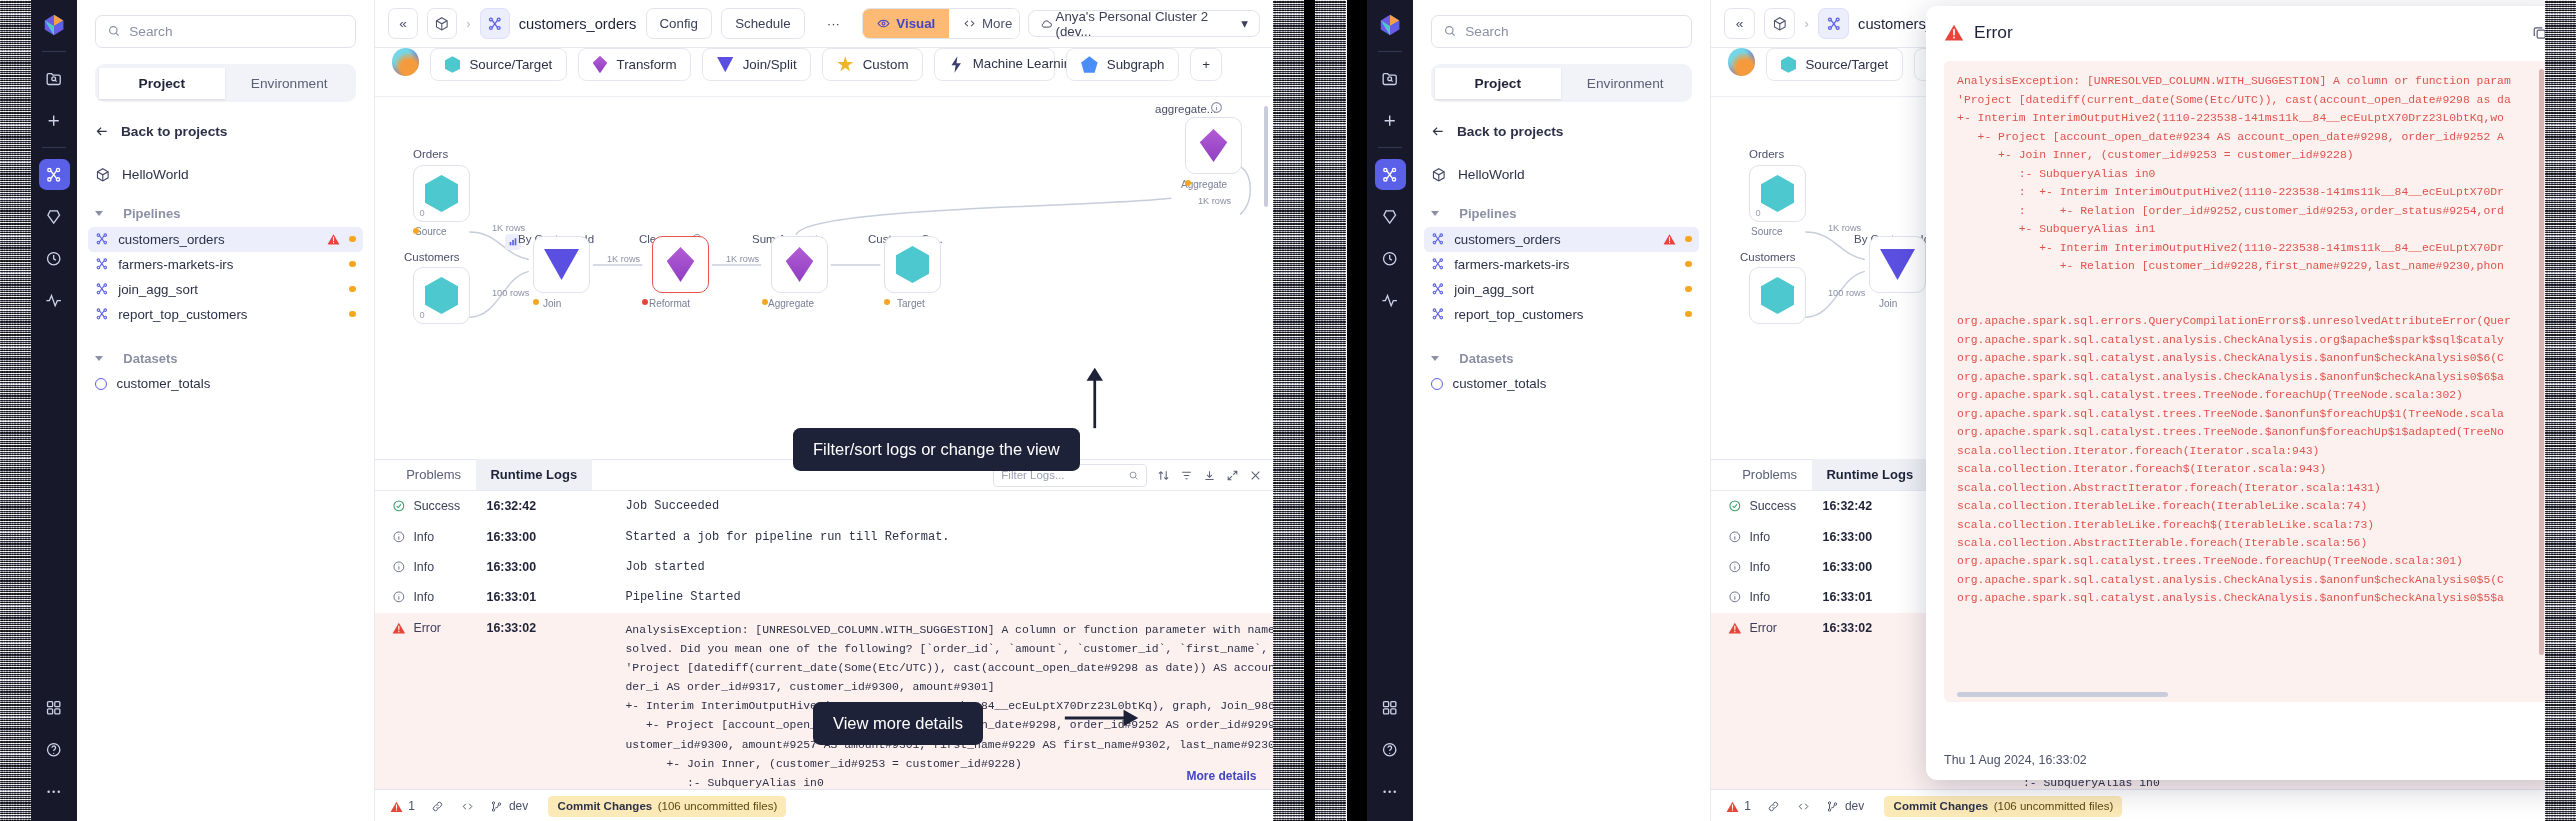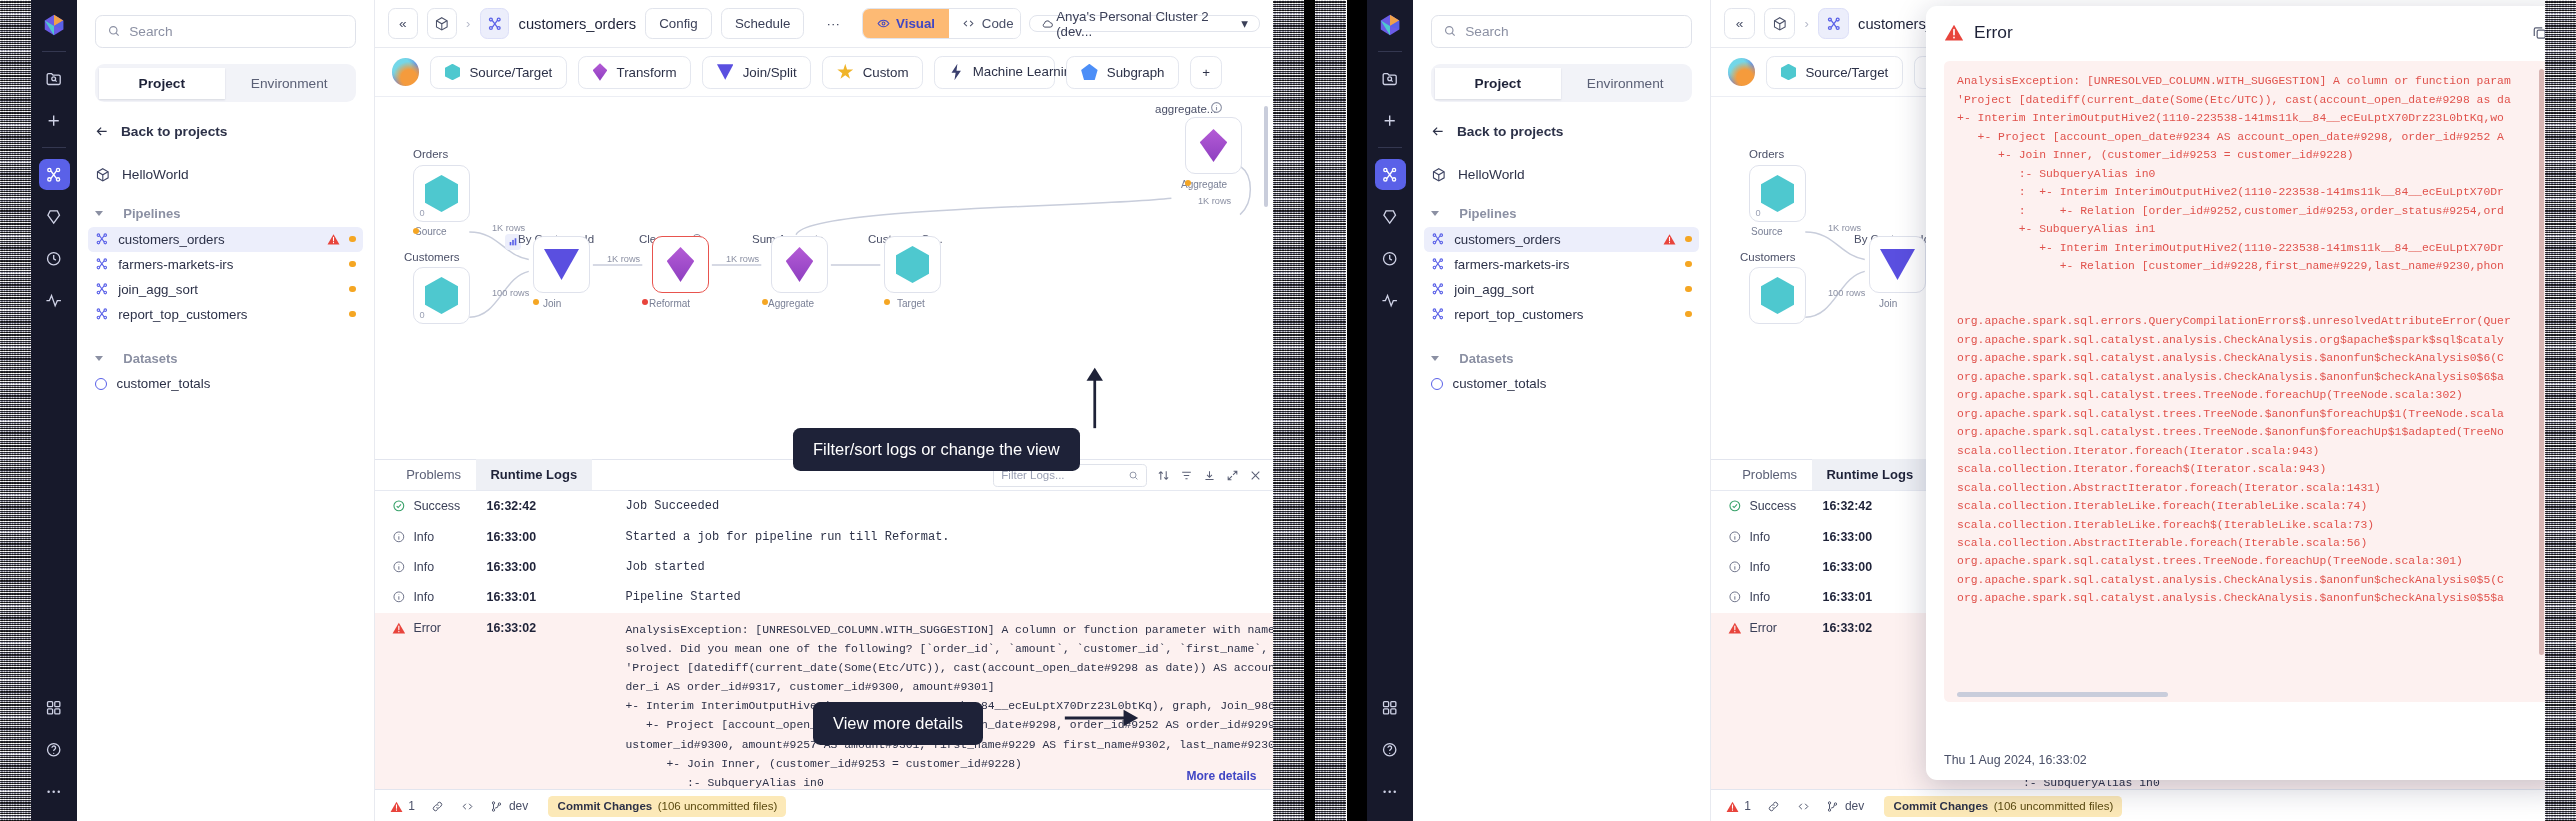--- a/index.html
+++ b/index.html
@@ -111,29 +111,29 @@
   }
   .tb-btn.ghost { border:none; }
   .tb-right { margin-left:auto; display:flex; align-items:center; gap:8.2px; }
   .pill-group { display:flex; border:0.9px solid #e1e4ec; border-radius:7.3px; overflow:hidden; height:31px; }
   .pill {
     padding:0 13.7px; display:flex; align-items:center; gap:6.4px;
     font-size:13.3px; color:#4a5068; background:#fff;
   }
   .pill.active { background:#fdba74; color:#4046c4; font-weight:600; }
   .cluster {
-    height:17px; padding:0 11px; border:0.9px solid #e1e4ec; border-radius:8px;
+    height:27px; padding:0 11px; border:0.9px solid #e1e4ec; border-radius:8px;
     display:flex; align-items:center; gap:2px; font-size:13.3px; color:#3b4058;
   }
 
   
   .palette {
     position:absolute; top:48px; height:49px; left:0; right:0;
     border-bottom:0.9px solid #eceef4; background:#fff;
-    display:flex; align-items:center; gap:11px; padding:0 16.5px;
+    display:flex; gap:11px; padding:0 16.5px;
   }
   .orb { width:27.5px;height:27.5px;border-radius:50%;
     background:
       radial-gradient(circle at 62% 70%, #f59b3c 0 30%, rgba(245,155,60,0) 62%),
       radial-gradient(circle at 35% 32%, #73d7e8 0 34%, rgba(115,215,232,0) 64%),
       linear-gradient(135deg,#7fd4ea,#5f7ee0 55%,#f0a14a);
     flex:0 0 auto;
   }
   .pal-btn {
     height:33px; padding:0 13.7px; border:0.9px solid #e4e7ef; border-radius:8.2px;
@@ -440,21 +440,21 @@
               <svg viewBox="0 0 24 24" fill="none" stroke="currentColor" stroke-width="1.9" style="width:13px;height:13px">
                   <path d="M2 12s3.8-6 10-6 10 6 10 6-3.8 6-10 6-10-6-10-6z"></path>
                   <circle cx="12" cy="12" r="2.6"></circle>
                 </svg>
               <span>Visual</span>
             </div>
             <div class="pill">
               <svg viewBox="0 0 24 24" fill="none" stroke="currentColor" stroke-width="1.9" style="width:13px;height:13px">
                   <path d="M9 7l-5 5 5 5M15 7l5 5-5 5"></path>
                 </svg>
-              <span>Code</span>
+              <span>More</span>
             </div>
           </div>
           <div class="cluster">
             <svg viewBox="0 0 24 24" fill="none" stroke="currentColor" stroke-width="1.7" style="width:13.7px;height:13.7px">
                 <path d="M7 18h10a4 4 0 000-8 5.5 5.5 0 00-10.6 1.4A3.4 3.4 0 007 18z"></path>
               </svg>
             <span>Anya's Personal Cluster 2 (dev...</span>
             <span>▾</span>
           </div>
         </div>

